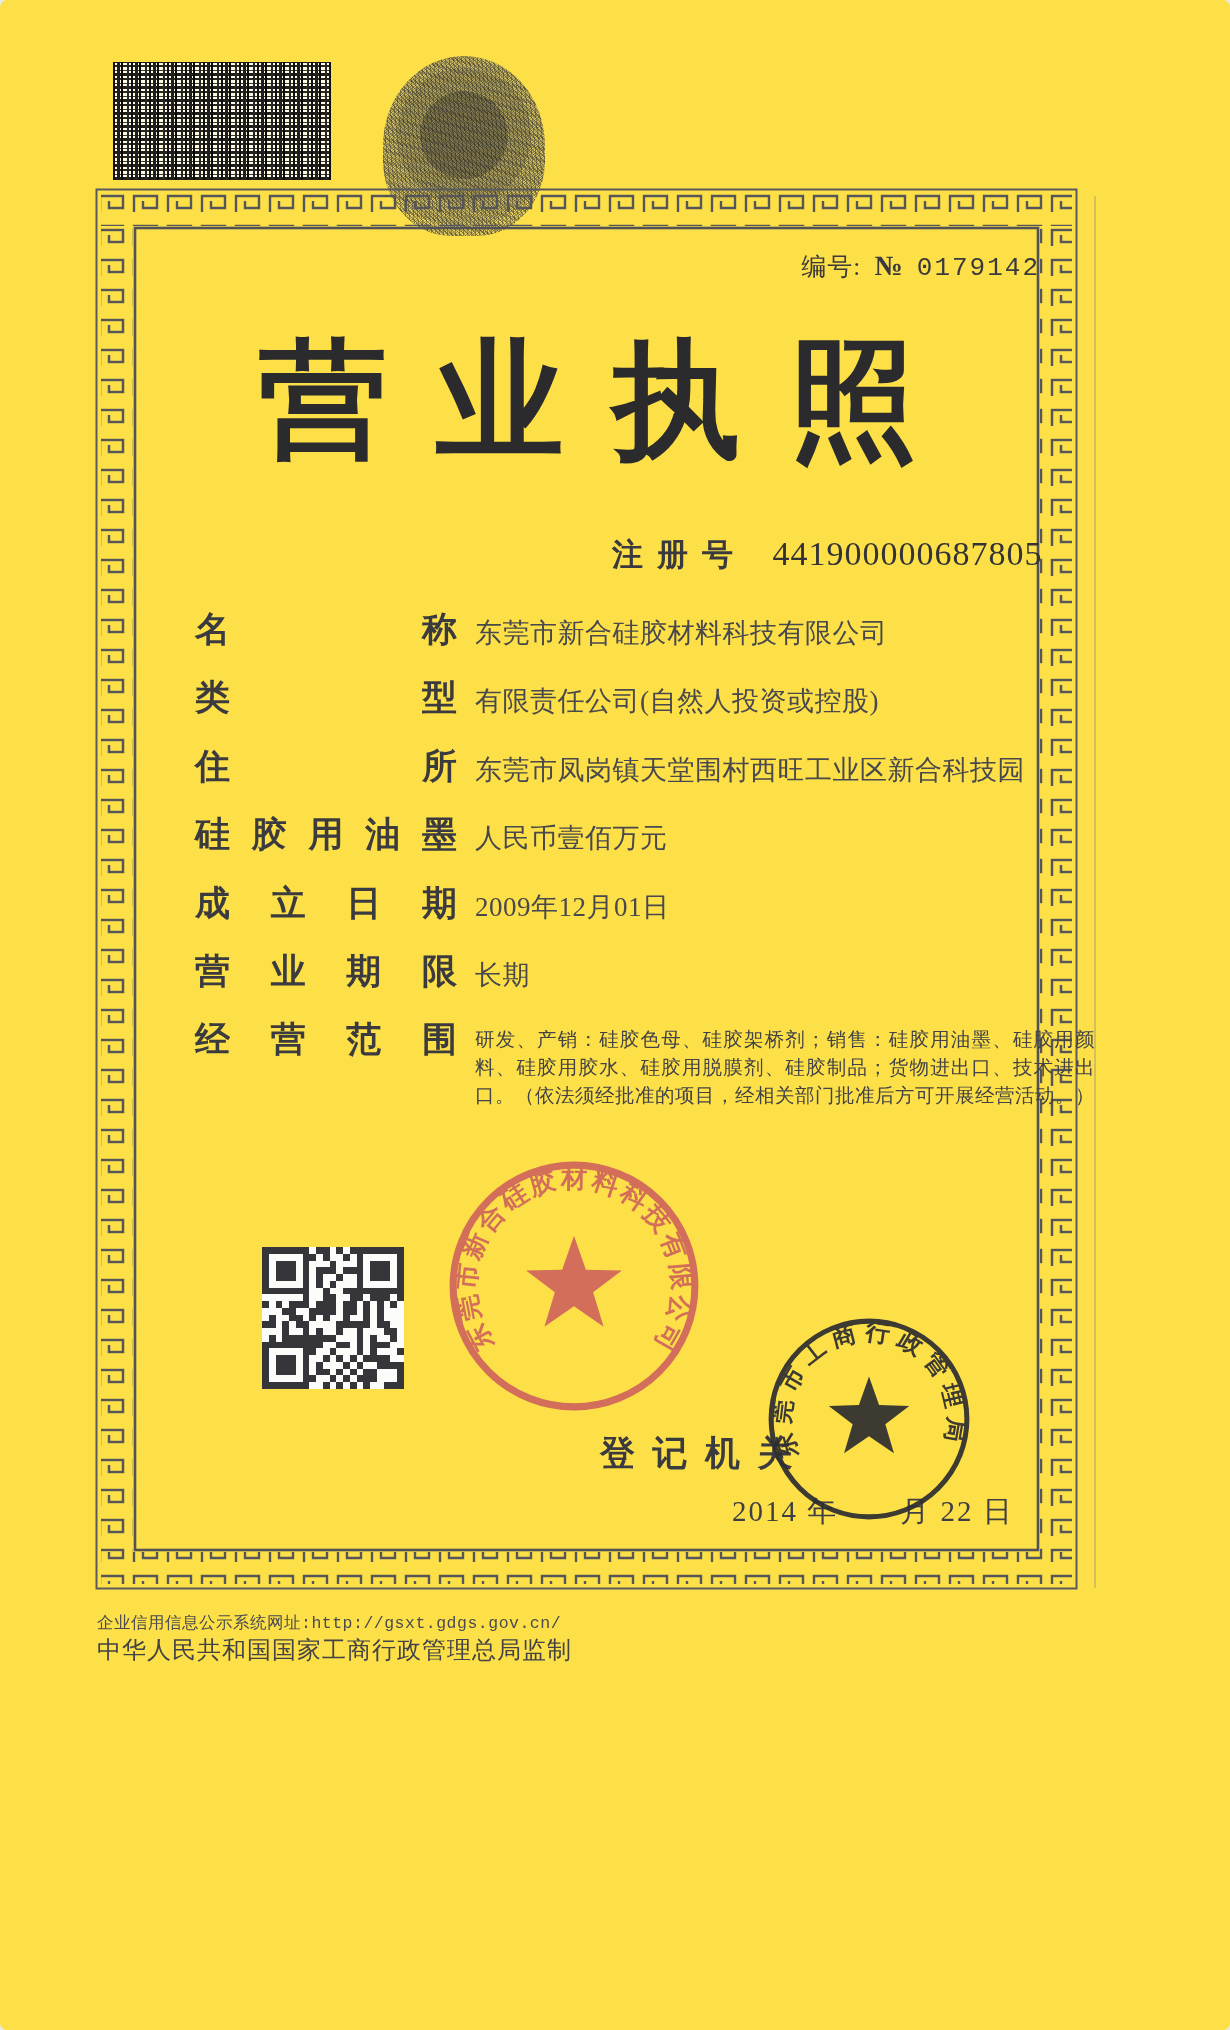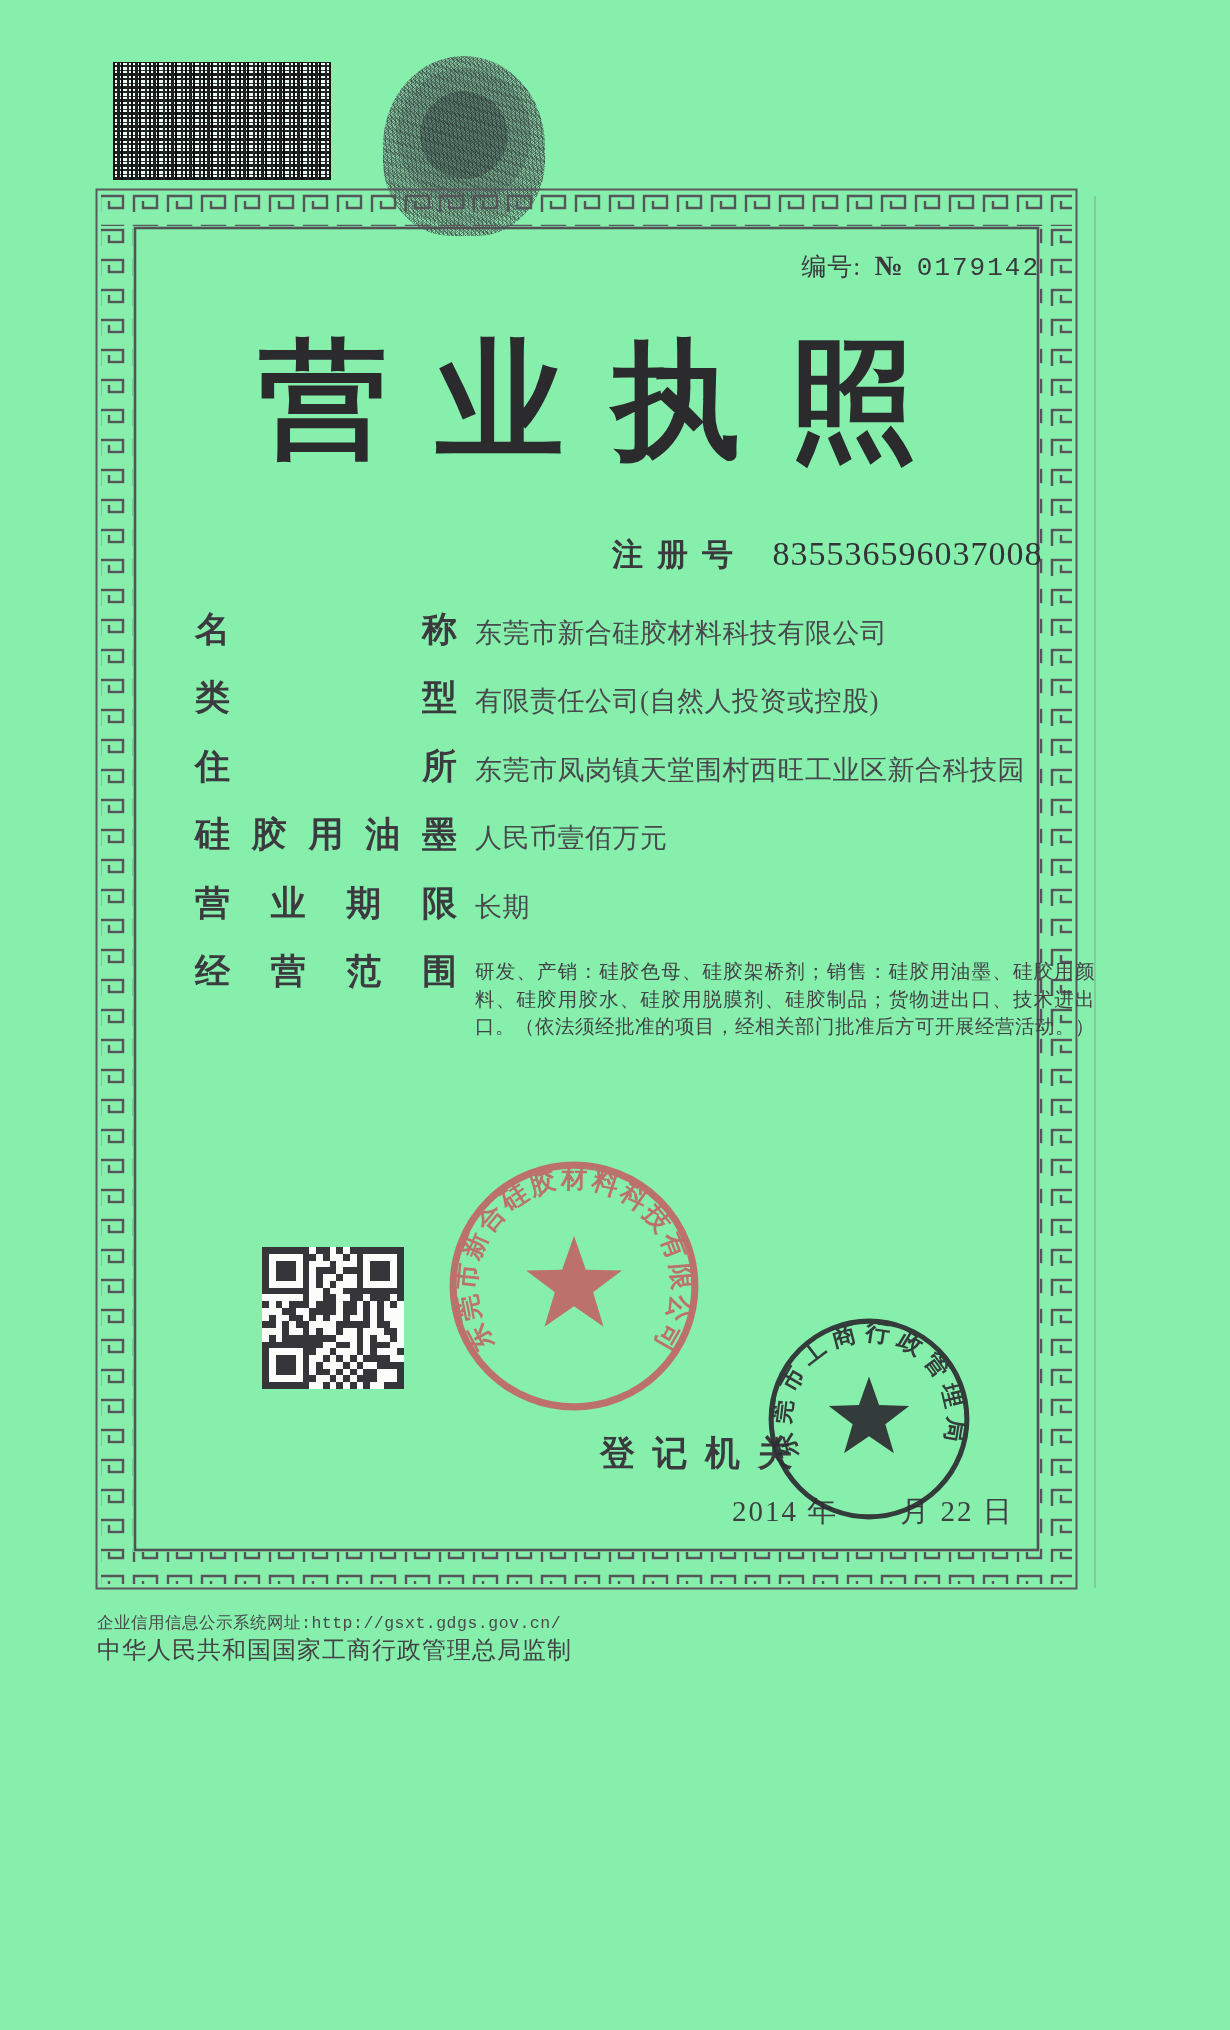--- a/index.html
+++ b/index.html
@@ -1,19 +1,19 @@
 <!DOCTYPE html>
 <html><head>
 <meta charset="utf-8">
 <style>
   html,body{margin:0;padding:0;background:#e9e9e7;}
   .page{
     position:relative;width:1230px;height:2030px;margin:0 auto;
-    background:#86efac;overflow:hidden;
-    font-family:"Liberation Serif", serif;color:#3c3c40;
+    background:#fde047;overflow:hidden;
+    font-family:"Liberation Serif", serif;color:#3c3c40;border-radius:7px;
   }
   
   .barcode{
     position:absolute;left:113px;top:62px;width:218px;height:118px;
     background:
       repeating-linear-gradient(90deg,#161618 0 2px,transparent 2px 4px,#232325 4px 7px,transparent 7px 8px,#101012 8px 10px,transparent 10px 14px,#2a2a2c 14px 16px,transparent 16px 18px),
       repeating-linear-gradient(0deg, rgba(20,20,22,.92) 0 3px, rgba(252,252,250,.9) 3px 5px, rgba(35,35,38,.85) 5px 6px, rgba(252,252,250,.85) 6px 9px, rgba(25,25,28,.9) 9px 11px, rgba(252,252,250,.9) 11px 13px);
     filter:contrast(1.05);
   }
   
@@ -115,39 +115,43 @@
   <div class="serial">
     <span>编号:</span>
     <span class="nosym">№</span>
     <span class="num">0179142</span>
   </div>
 
   <h1 class="title">营业执照</h1>
 
   <div class="regno">
     <span class="lbl">注册号</span>
-    <span class="val">835536596037008</span>
+    <span class="val">441900000687805</span>
   </div>
 
   <div class="fields">
     <div class="row">
       <div class="field-label">名称</div>
       <div class="field-value">东莞市新合硅胶材料科技有限公司</div>
     </div>
     <div class="row">
       <div class="field-label">类型</div>
       <div class="field-value">有限责任公司(自然人投资或控股)</div>
     </div>
     <div class="row">
       <div class="field-label">住所</div>
       <div class="field-value">东莞市凤岗镇天堂围村西旺工业区新合科技园</div>
     </div>
     <div class="row">
       <div class="field-label">硅胶用油墨</div>
       <div class="field-value">人民币壹佰万元</div>
+    </div>
+    <div class="row">
+      <div class="field-label">成立日期</div>
+      <div class="field-value">2009年12月01日</div>
     </div>
     <div class="row">
       <div class="field-label">营业期限</div>
       <div class="field-value">长期</div>
     </div>
     <div class="row row-scope">
       <div class="field-label">经营范围</div>
       <div class="field-value">研发、产销：硅胶色母、硅胶架桥剂；销售：硅胶用油墨、硅胶用颜料、硅胶用胶水、硅胶用脱膜剂、硅胶制品；货物进出口、技术进出口。（依法须经批准的项目，经相关部门批准后方可开展经营活动。）</div>
     </div>
   </div>

